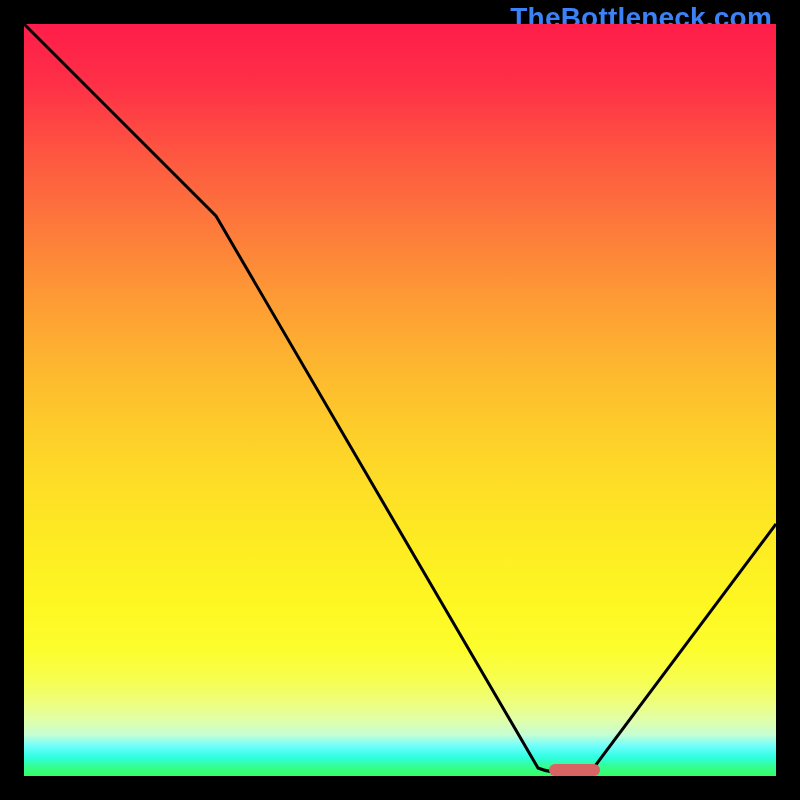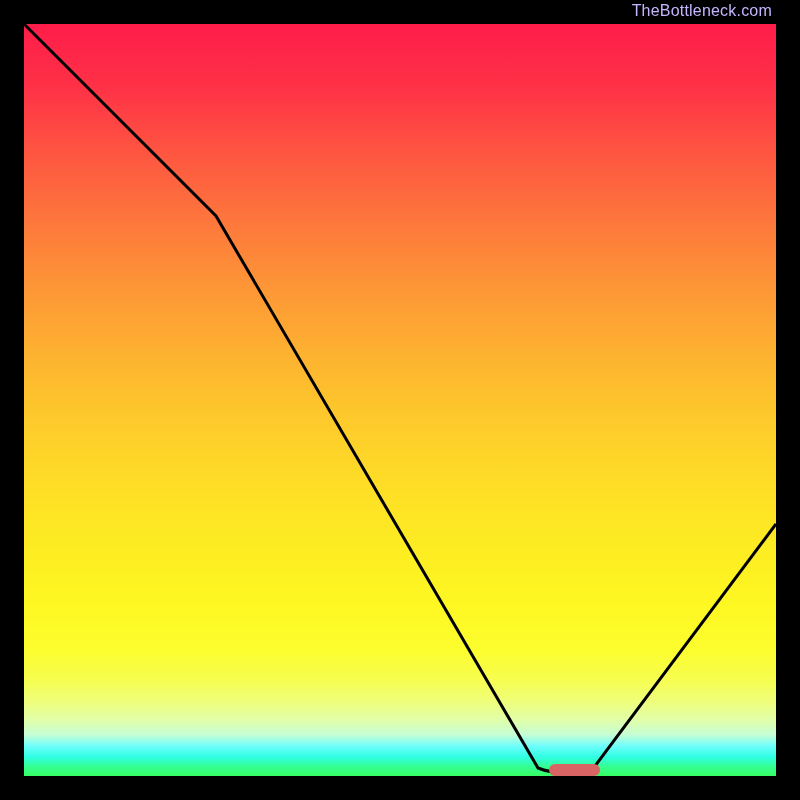--- a/index.html
+++ b/index.html
@@ -50,23 +50,23 @@
       #70fefc 96%,
       #2ffee3 97.5%,
       #35fe95 98.7%,
       #37fe64 100%
     );
   }
   .watermark {
     position: absolute;
     top: 2px;
     right: 28px;
-    color: #c4b5fd;
-    font-size: 16px;
-    font-weight: 400;
+    color: #3b82f6;
+    font-size: 28px;
+    font-weight: 700;
     letter-spacing: 0.2px;
   }
   svg.curve {
     position: absolute;
     inset: 0;
   }
   .marker {
     position: absolute;
     background: #d86464;
     border-radius: 10px;

